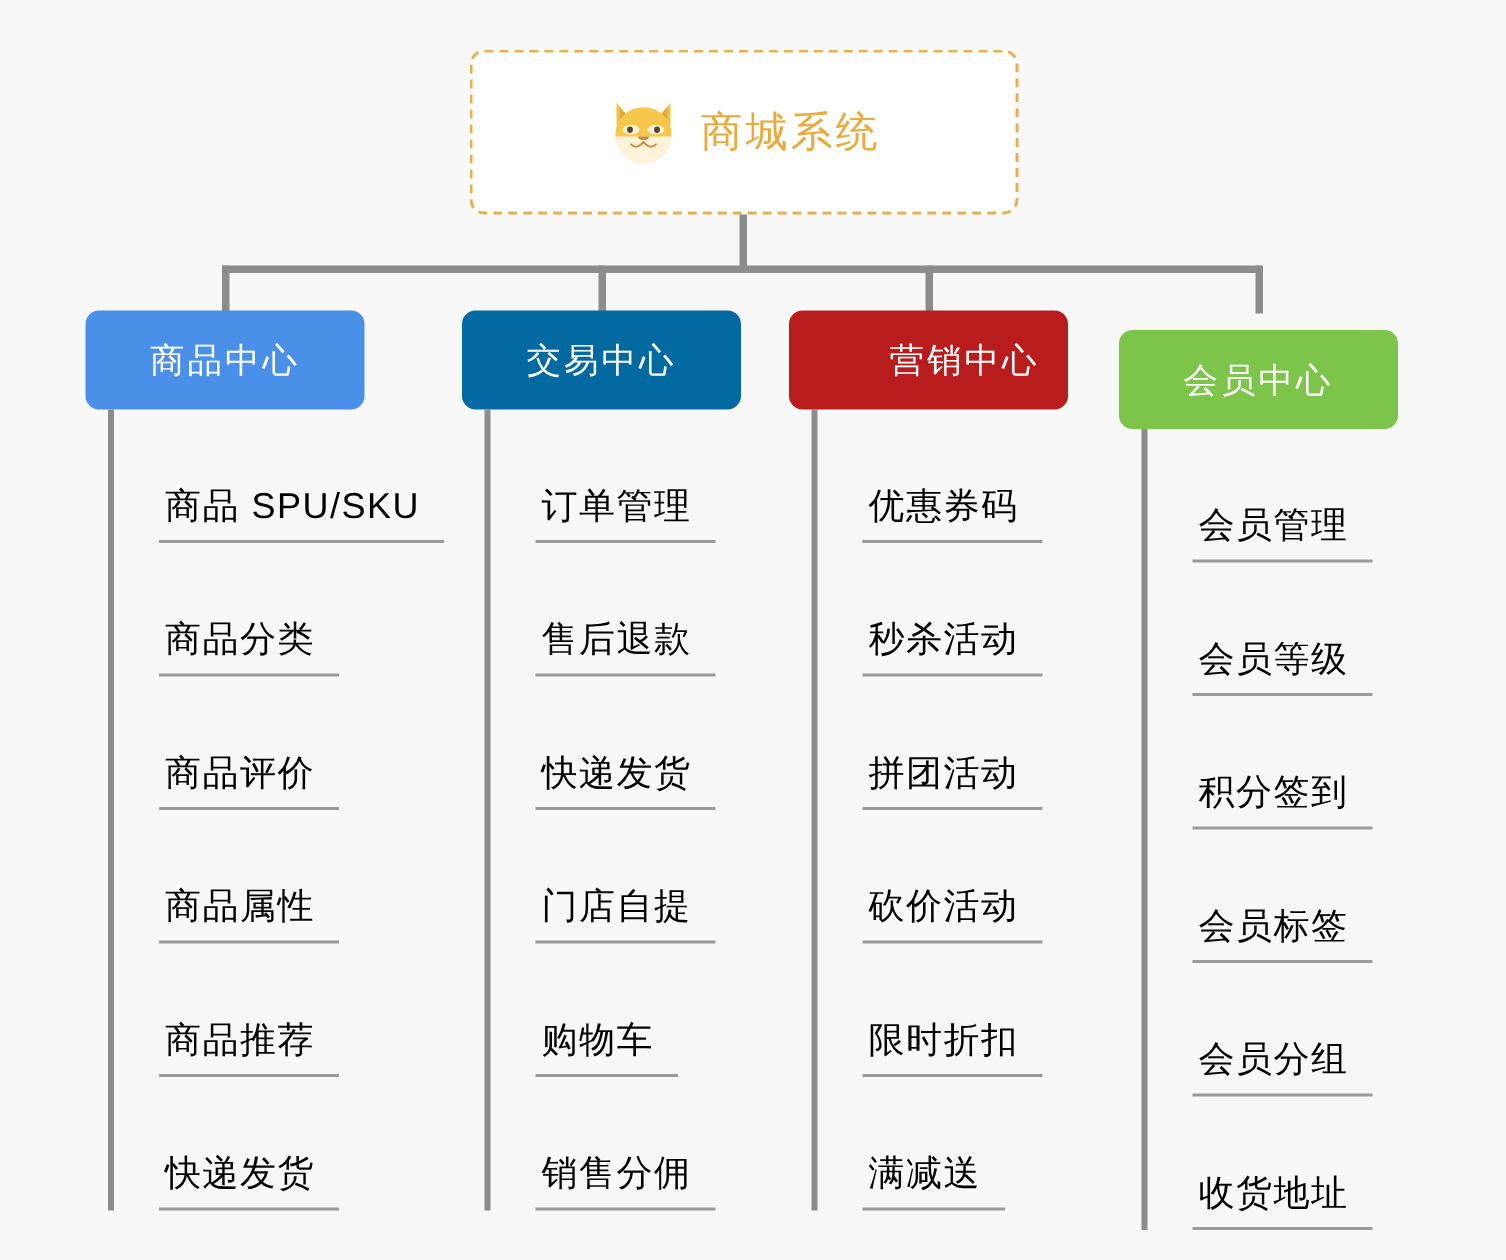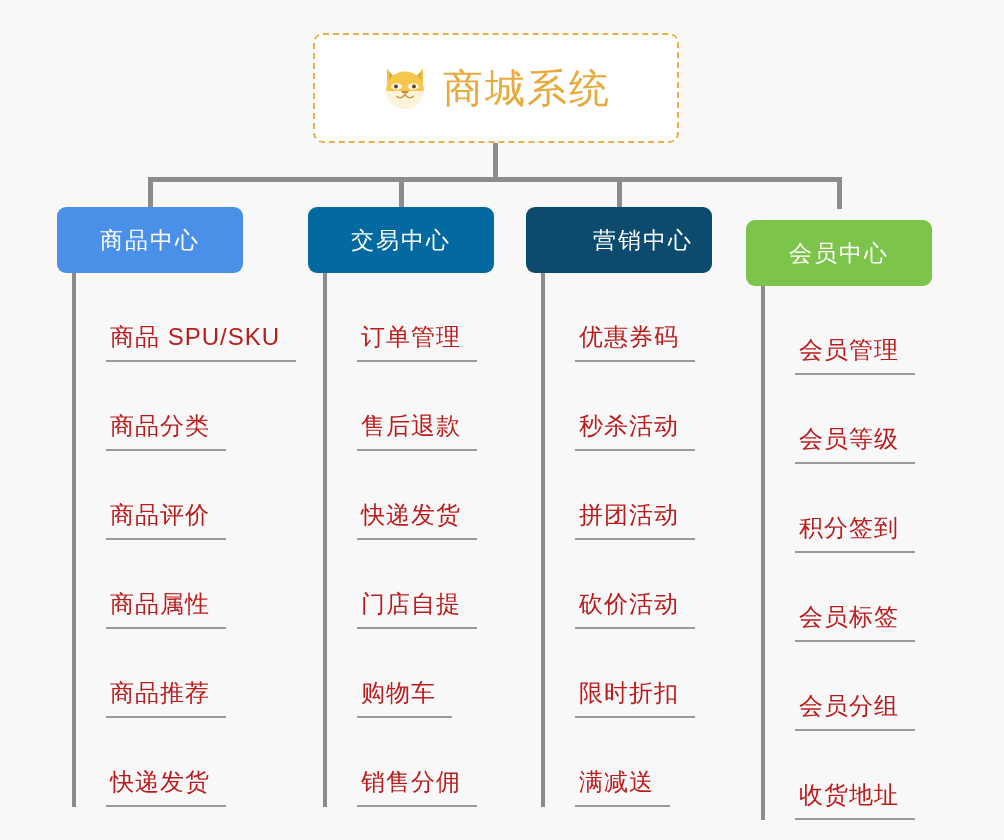--- a/index.html
+++ b/index.html
@@ -25,21 +25,21 @@
     display:flex;align-items:center;justify-content:center;
     gap:14px;
   }
   .root-emoji{
     font-size:44px;line-height:1;
     display:block;
     width:48px;height:48px;
   }
   .root-emoji svg{display:block;width:48px;height:48px;}
   .root-title{
-    font-size:40px;
+    font-size:28px;
     color:#e8aa3c;
     letter-spacing:2px;
     font-weight:400;
     white-space:nowrap;
   }
 
   
   .conn{position:absolute;background:#8c8c8c;}
   .conn-v-root{left:493px;top:143px;width:5px;height:37px;}
   .conn-h-bus{left:148px;top:177px;width:692px;height:5px;}
@@ -77,21 +77,21 @@
     padding-left:34px;
   }
   .leaf-inner{
     position:relative;
     display:inline-block;
     padding:0 16px 7px 4px;
     border-bottom:2px solid #9a9a9a;
   }
   .leaf-label{
     font-size:24px;
-    color:#b91c1c;
+    color:#000000;
     white-space:nowrap;
     letter-spacing:1px;
   }
 </style>
 </head>
 <body style="background: rgb(248, 248, 248);">
 
 <div id="canvas">
 
   <div class="root-node" style="background: rgb(255, 255, 255); border-color: rgb(232, 176, 76);">
@@ -170,21 +170,21 @@
       <div class="leaf">
           <span class="leaf-inner"><span class="leaf-label">购物车</span></span>
         </div>
       <div class="leaf">
           <span class="leaf-inner"><span class="leaf-label">销售分佣</span></span>
         </div>
     </div>
   </div>
 
   <div class="column" style="left:526px;width:186px;">
-    <div class="cat-box" style="background: #0c4a6e; padding-left: 48px;">
+    <div class="cat-box" style="background: #b91c1c; padding-left: 48px;">
       <span>营销中心</span>
     </div>
     <div class="trunk" style="height: 534px;"></div>
     <div class="leaf-list">
       <div class="leaf">
           <span class="leaf-inner"><span class="leaf-label">优惠券码</span></span>
         </div>
       <div class="leaf">
           <span class="leaf-inner"><span class="leaf-label">秒杀活动</span></span>
         </div>

